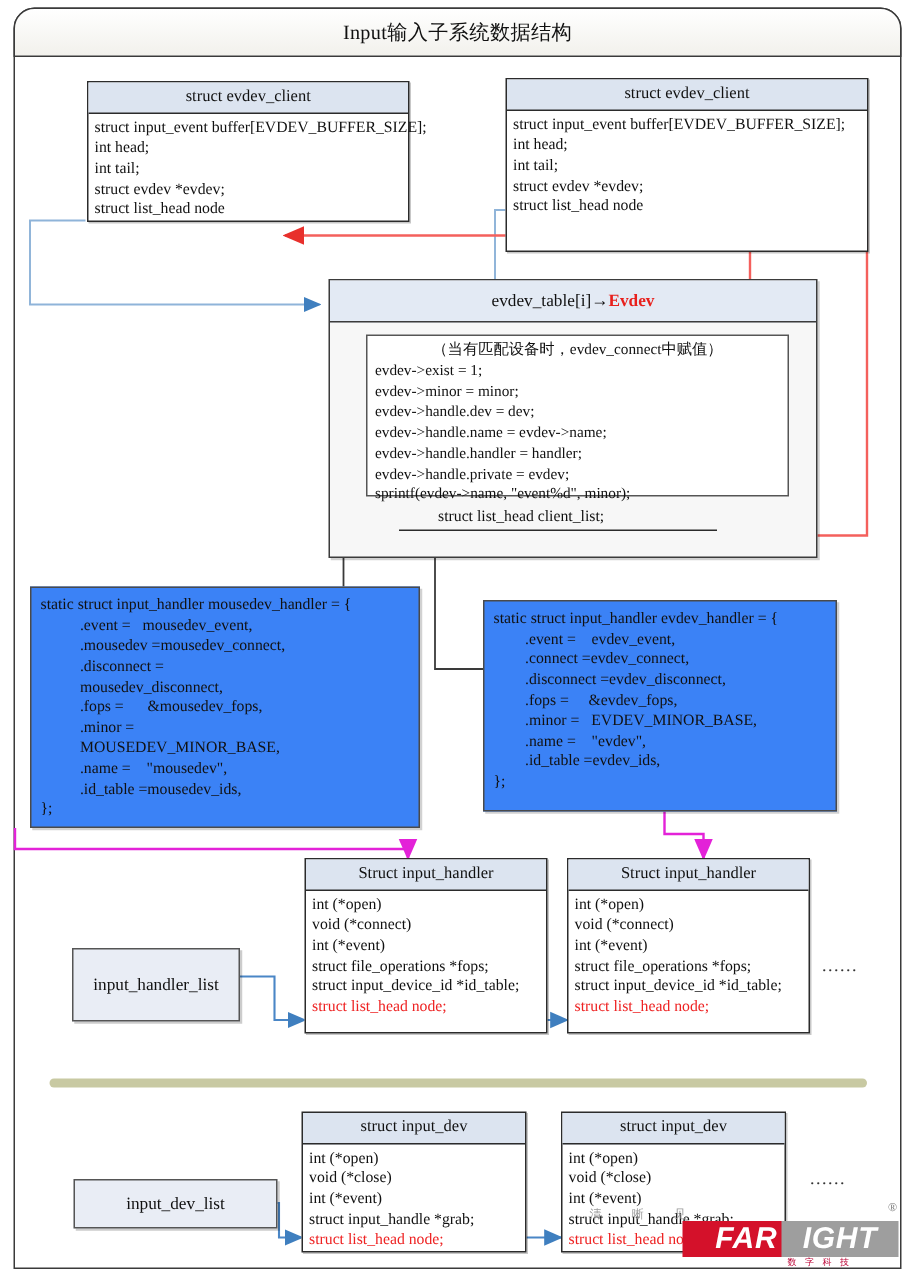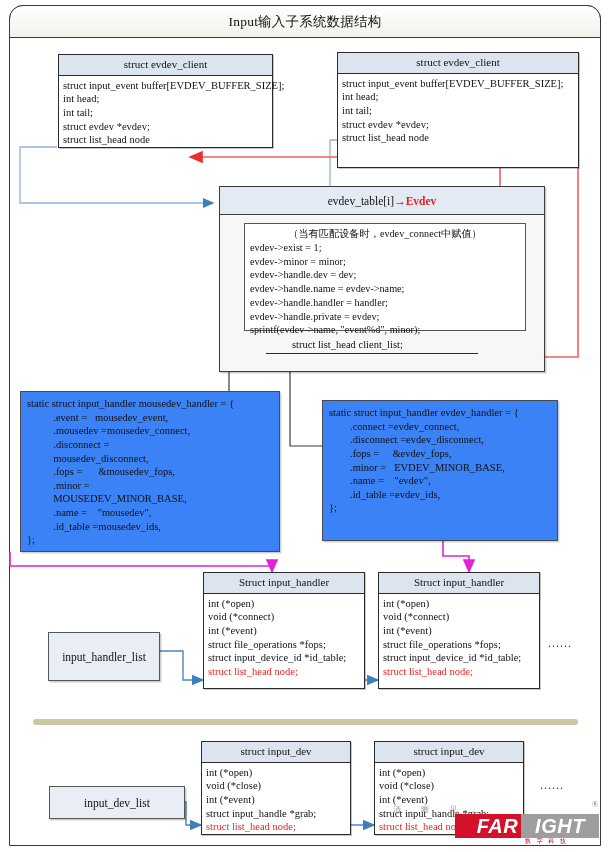--- a/index.html
+++ b/index.html
@@ -301,20 +301,21 @@
     <div class="ln">          .fops =      &amp;mousedev_fops,</div>
     <div class="ln">          .minor =</div>
     <div class="ln">          MOUSEDEV_MINOR_BASE,</div>
     <div class="ln">          .name =    "mousedev",</div>
     <div class="ln">          .id_table =mousedev_ids,</div>
     <div class="ln">};</div>
   </div>
 
   <div class="codebox" id="evdev-handler" style="left:322px;top:400px;width:236px;height:141px;">
     <div class="ln">static struct input_handler evdev_handler = {</div>
+    <div class="ln">        .event =    evdev_event,</div>
     <div class="ln">        .connect =evdev_connect,</div>
     <div class="ln">        .disconnect =evdev_disconnect,</div>
     <div class="ln">        .fops =     &amp;evdev_fops,</div>
     <div class="ln">        .minor =   EVDEV_MINOR_BASE,</div>
     <div class="ln">        .name =    "evdev",</div>
     <div class="ln">        .id_table =evdev_ids,</div>
     <div class="ln">};</div>
   </div>
 
   <div class="sbox" id="ih-box-1" style="left:203px;top:572px;width:162px;height:117px;">

